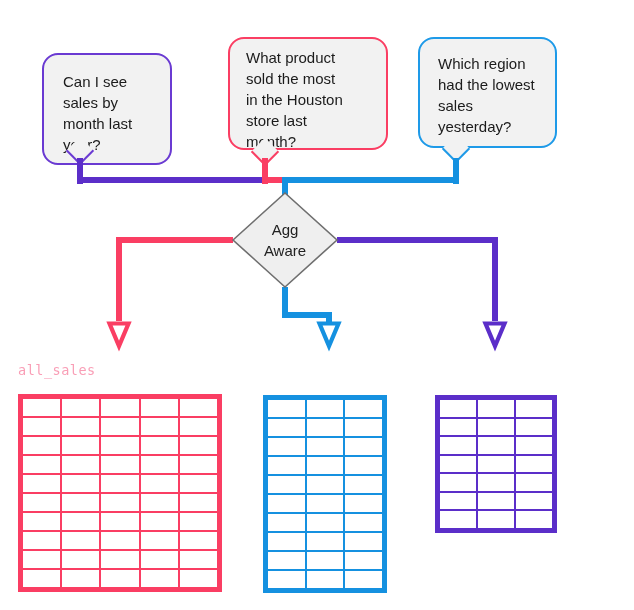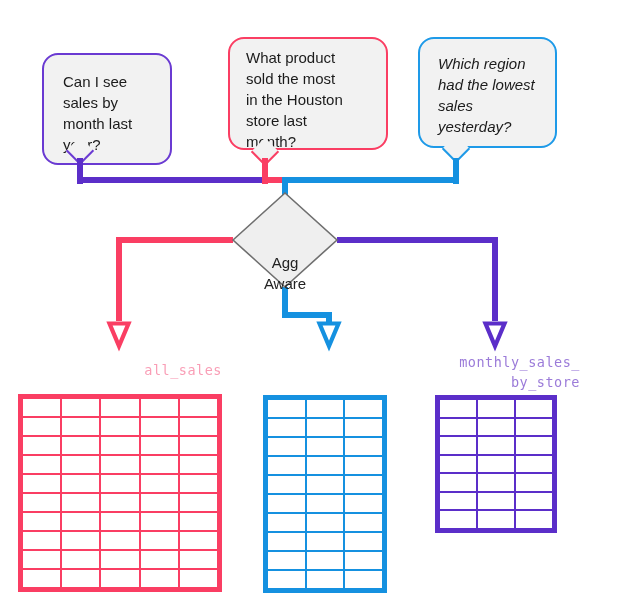--- a/index.html
+++ b/index.html
@@ -5,44 +5,44 @@
   html,body{margin:0;padding:0;background:#fff;}
   *{box-sizing:border-box;}
   .canvas{position:relative;width:634px;height:610px;background:#fff;overflow:hidden;
           font-family:"Liberation Sans",sans-serif;}
 
   
   .bubble{position:absolute;background:var(--bubble-fill);border:2.5px solid;border-radius:16px;
           z-index:2;color:#1b1b1b;font-size:15px;line-height:21px;white-space:pre-line;}
   .bubble-1{left:42px;top:37px;width:130px;height:112px;border-color:var(--purple-bubble-border);padding:16px 8px 0 19px;margin-top:16px;}
   .bubble-2{left:228px;top:37px;width:160px;height:113px;border-color:var(--pink);padding:8px 6px 0 16px;}
-  .bubble-3{left:418px;top:37px;width:139px;height:111px;border-color:var(--blue-bubble-border);padding:14px 6px 0 18px;font-style:italic;}
+  .bubble-3{left:418px;top:37px;width:139px;height:111px;border-color:var(--blue-bubble-border);padding:14px 6px 0 18px;}
   .tail{position:absolute;width:20px;height:20px;background:var(--bubble-fill);
         transform:rotate(45deg);border-right:2.5px solid;border-bottom:2.5px solid;z-index:3;}
   .tail-1{left:70px;top:141px;border-color:var(--purple-bubble-border);}
   .tail-2{left:255px;top:142px;border-color:var(--pink);}
   .tail-3{left:446px;top:139px;border-color:var(--blue-bubble-border);}
 
   
   .seg{position:absolute;}
   .seg.purple{background:var(--purple);z-index:4;}
   .seg.pink{background:var(--pink);z-index:5;}
   .seg.blue{background:var(--blue);z-index:6;}
 
   
   .diamond-svg{position:absolute;left:228px;top:190px;z-index:7;}
   .diamond-label{position:absolute;left:235px;top:219px;width:100px;z-index:8;text-align:center;
-                 font-size:15px;line-height:21px;color:#222;white-space:pre-line;margin-top:33px;}
+                 font-size:15px;line-height:21px;color:#222;white-space:pre-line;}
 
   
   .arrow{position:absolute;z-index:7;overflow:visible;}
 
   
   .tlabel{position:absolute;font-family:"DejaVu Sans Mono","Liberation Mono",monospace;
-          font-size:13.5px;line-height:20px;letter-spacing:0.5px;text-align:right;white-space:pre-line;z-index:2;}
+          font-size:13.5px;line-height:20px;letter-spacing:0.5px;text-align:left;white-space:pre-line;z-index:2;}
   .tlabel-1{left:18px;top:360px;width:204px;color:var(--pink-label);}
   .tlabel-2{left:250px;top:352px;width:152px;color:var(--blue-label);}
   .tlabel-3{left:412px;top:352px;width:168px;color:var(--purple-label);}
 
   
   .tgrid{position:absolute;display:grid;gap:2px;padding:2px;border:3px solid;z-index:2;}
   .tgrid .cell{background:#fff;}
   .tgrid-1{left:18px;top:394px;width:204px;height:198px;}
   .tgrid-2{left:263px;top:395px;width:124px;height:198px;}
   .tgrid-3{left:435px;top:395px;width:122px;height:138px;}
@@ -100,22 +100,20 @@
     <polygon points="2.5,2.5 21.5,2.5 12,25" fill="#fff" stroke="var(--blue)" stroke-width="4.2" stroke-linejoin="miter" stroke-miterlimit="10"></polygon>
   </svg>
 
   <div class="seg purple" style="left:337px;top:237px;width:161px;height:6px;"></div>
   <div class="seg purple" style="left:492px;top:237px;width:6px;height:84px;"></div>
   <svg class="arrow" style="left:483px;top:321px;" width="24" height="32" viewBox="0 0 24 32">
     <polygon points="2.5,2.5 21.5,2.5 12,25" fill="#fff" stroke="var(--purple)" stroke-width="4.2" stroke-linejoin="miter" stroke-miterlimit="10"></polygon>
   </svg>
 
   <div class="tlabel tlabel-1">all_sales</div>
-  <div class="tlabel tlabel-3">monthly_sales_
-by_store</div>
 
   <div class="tgrid tgrid-1" style="background: rgb(250, 62, 99); border-color: rgb(250, 62, 99); grid-template-columns: repeat(5, 1fr); grid-template-rows: repeat(10, 1fr);">
       <div class="cell"></div>
       <div class="cell"></div>
       <div class="cell"></div>
       <div class="cell"></div>
       <div class="cell"></div>
       <div class="cell"></div>
       <div class="cell"></div>
       <div class="cell"></div>

